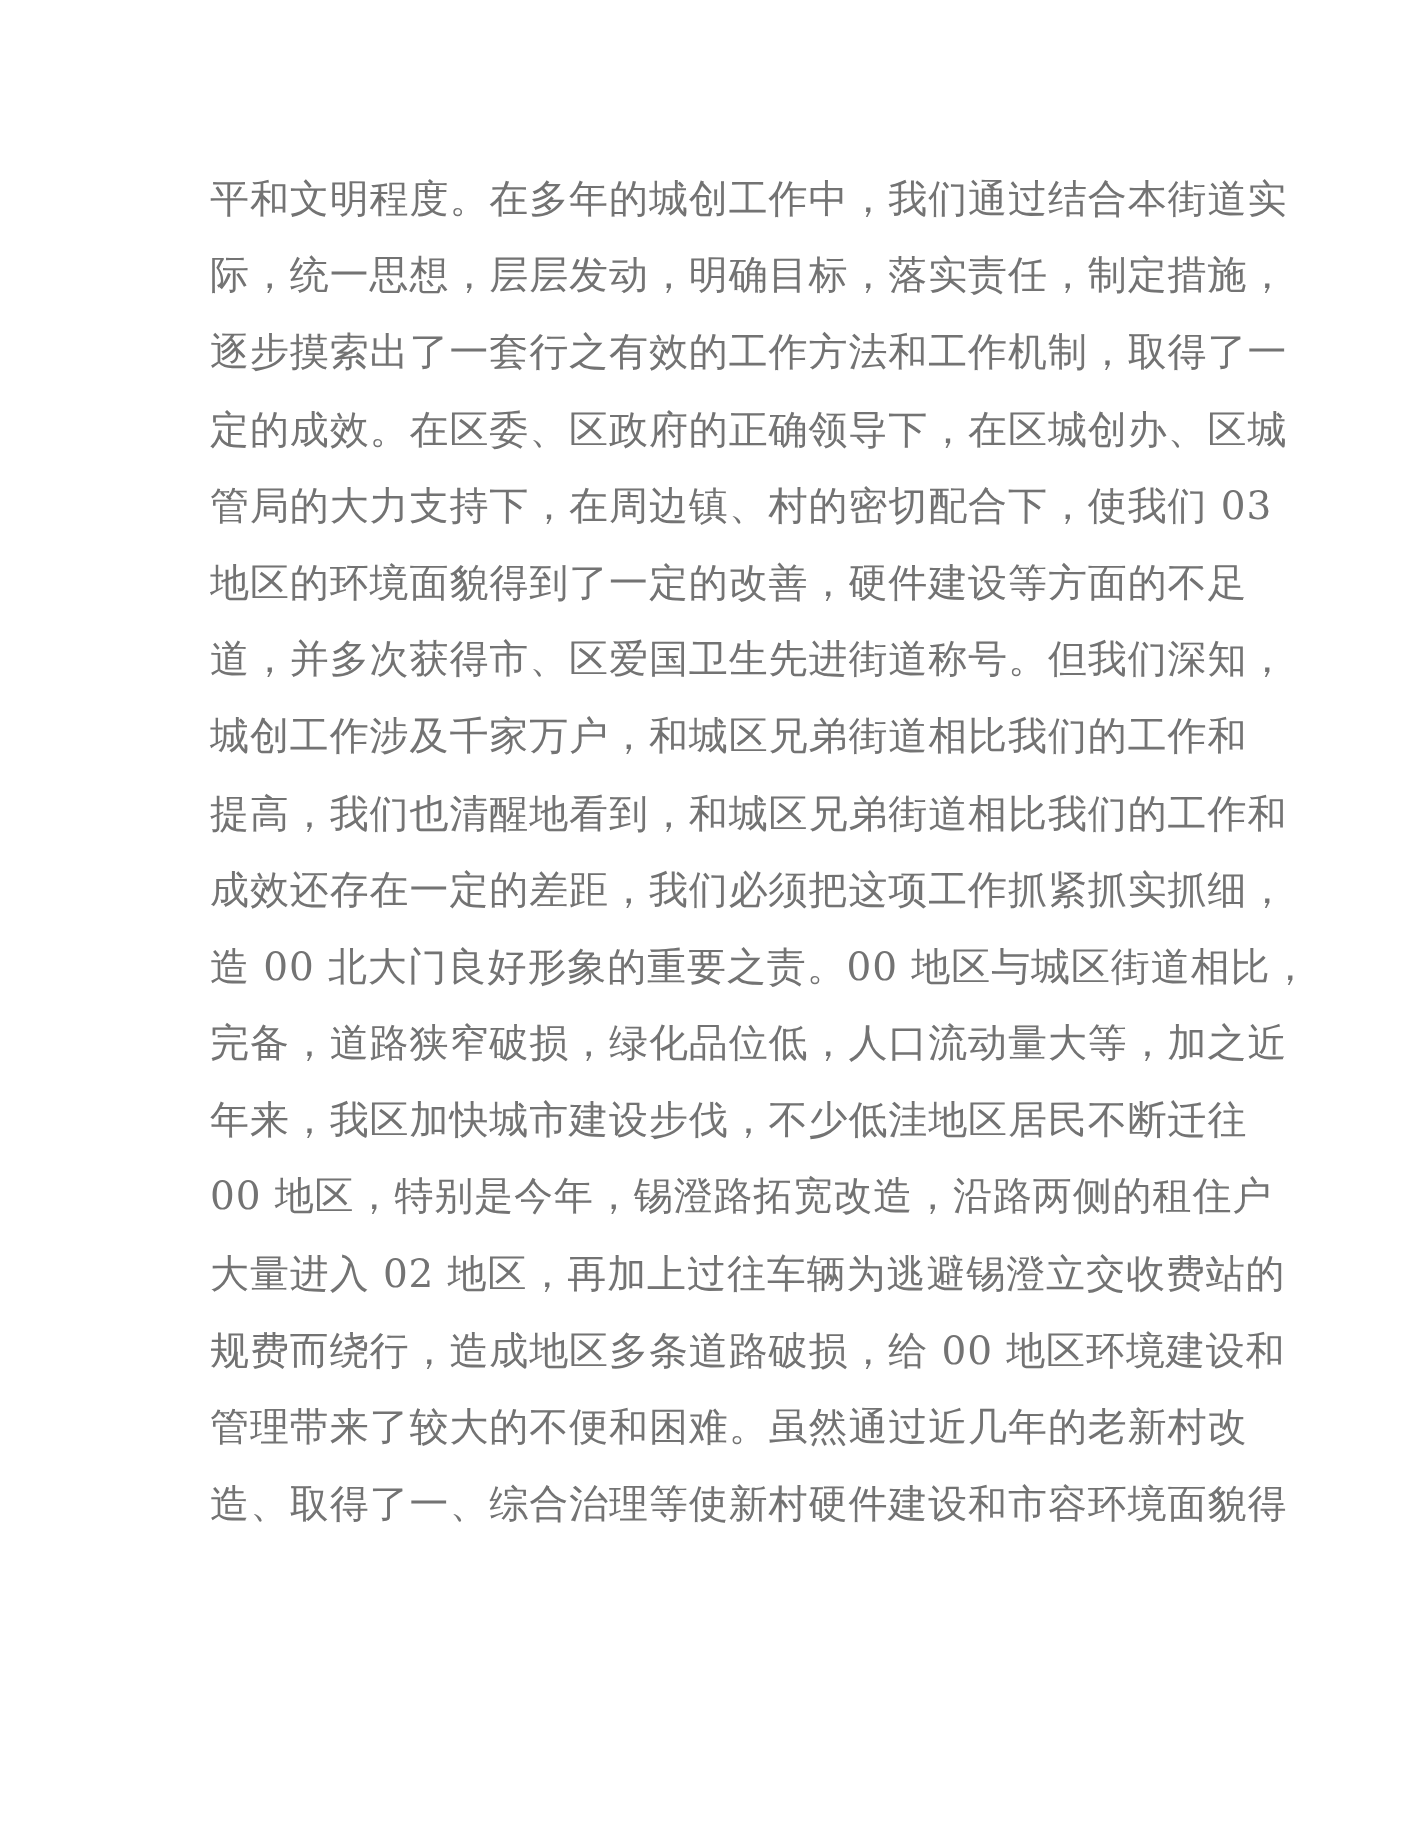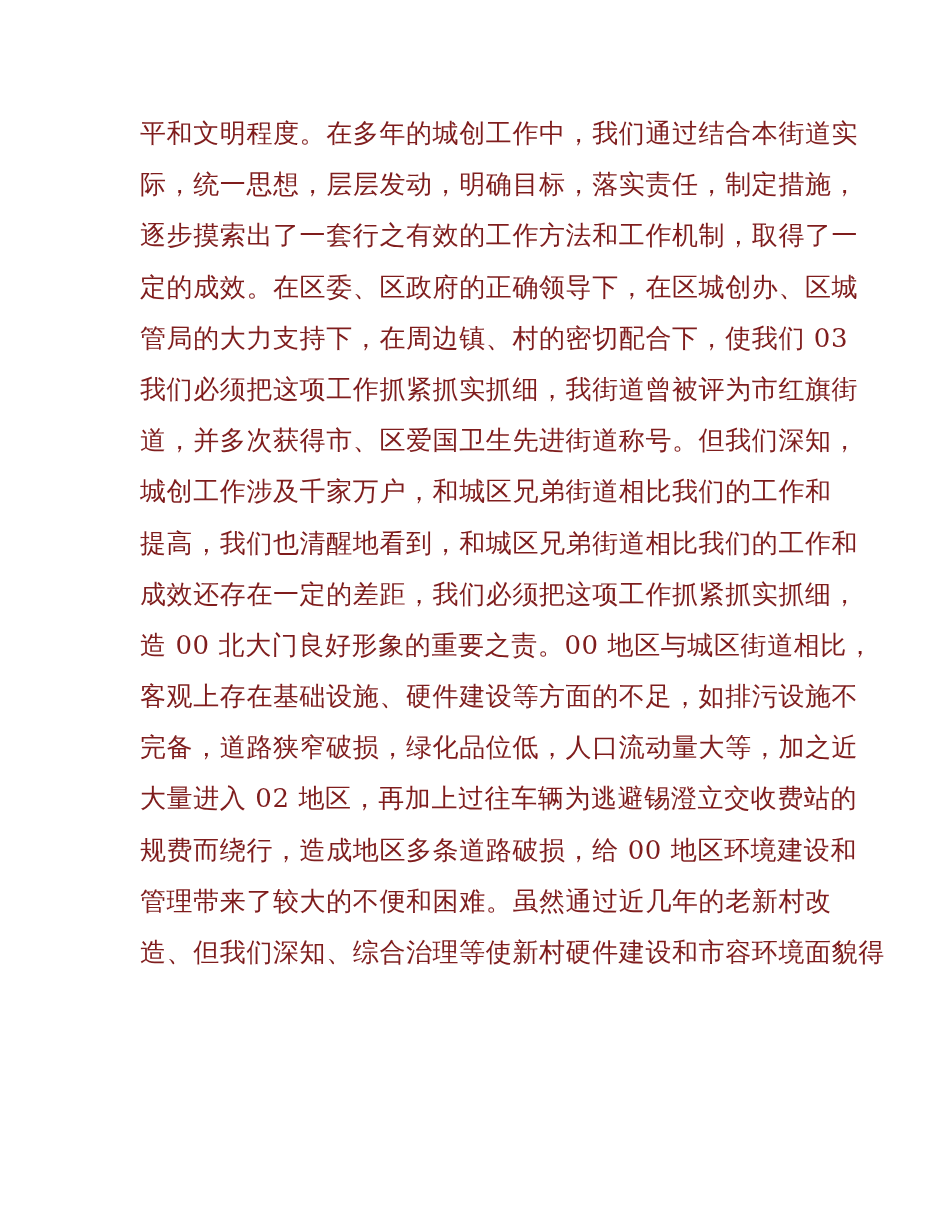--- a/index.html
+++ b/index.html
@@ -28,41 +28,42 @@
       width: 680px;
       margin: 0;
       padding: 0;
     }
     .line {
       display: block;
       height: 51.2px;
       line-height: 51.2px;
       font-family: "DejaVu Serif", "Liberation Serif", serif;
       font-size: 26px;
-      color: #7f1d1d;
+      color: #737373;
       white-space: nowrap;
       letter-spacing: 0.6px;
     }
   </style>
 </head>
 <body>
 
 <div class="page">
   <div class="body-text">
     <span class="line">平和文明程度。在多年的城创工作中，我们通过结合本街道实</span>
     <span class="line">际，统一思想，层层发动，明确目标，落实责任，制定措施，</span>
     <span class="line">逐步摸索出了一套行之有效的工作方法和工作机制，取得了一</span>
     <span class="line">定的成效。在区委、区政府的正确领导下，在区城创办、区城</span>
     <span class="line">管局的大力支持下，在周边镇、村的密切配合下，使我们 03</span>
-    <span class="line">我们必须把这项工作抓紧抓实抓细，我街道曾被评为市红旗街</span>
+    <span class="line">地区的环境面貌得到了一定的改善，硬件建设等方面的不足</span>
     <span class="line">道，并多次获得市、区爱国卫生先进街道称号。但我们深知，</span>
     <span class="line">城创工作涉及千家万户，和城区兄弟街道相比我们的工作和</span>
     <span class="line">提高，我们也清醒地看到，和城区兄弟街道相比我们的工作和</span>
     <span class="line">成效还存在一定的差距，我们必须把这项工作抓紧抓实抓细，</span>
     <span class="line">造 00 北大门良好形象的重要之责。00 地区与城区街道相比，</span>
-    <span class="line">客观上存在基础设施、硬件建设等方面的不足，如排污设施不</span>
     <span class="line">完备，道路狭窄破损，绿化品位低，人口流动量大等，加之近</span>
+    <span class="line">年来，我区加快城市建设步伐，不少低洼地区居民不断迁往</span>
+    <span class="line">00 地区，特别是今年，锡澄路拓宽改造，沿路两侧的租住户</span>
     <span class="line">大量进入 02 地区，再加上过往车辆为逃避锡澄立交收费站的</span>
     <span class="line">规费而绕行，造成地区多条道路破损，给 00 地区环境建设和</span>
     <span class="line">管理带来了较大的不便和困难。虽然通过近几年的老新村改</span>
-    <span class="line">造、但我们深知、综合治理等使新村硬件建设和市容环境面貌得</span>
+    <span class="line">造、取得了一、综合治理等使新村硬件建设和市容环境面貌得</span>
   </div>
 </div>
 
 </body></html>

